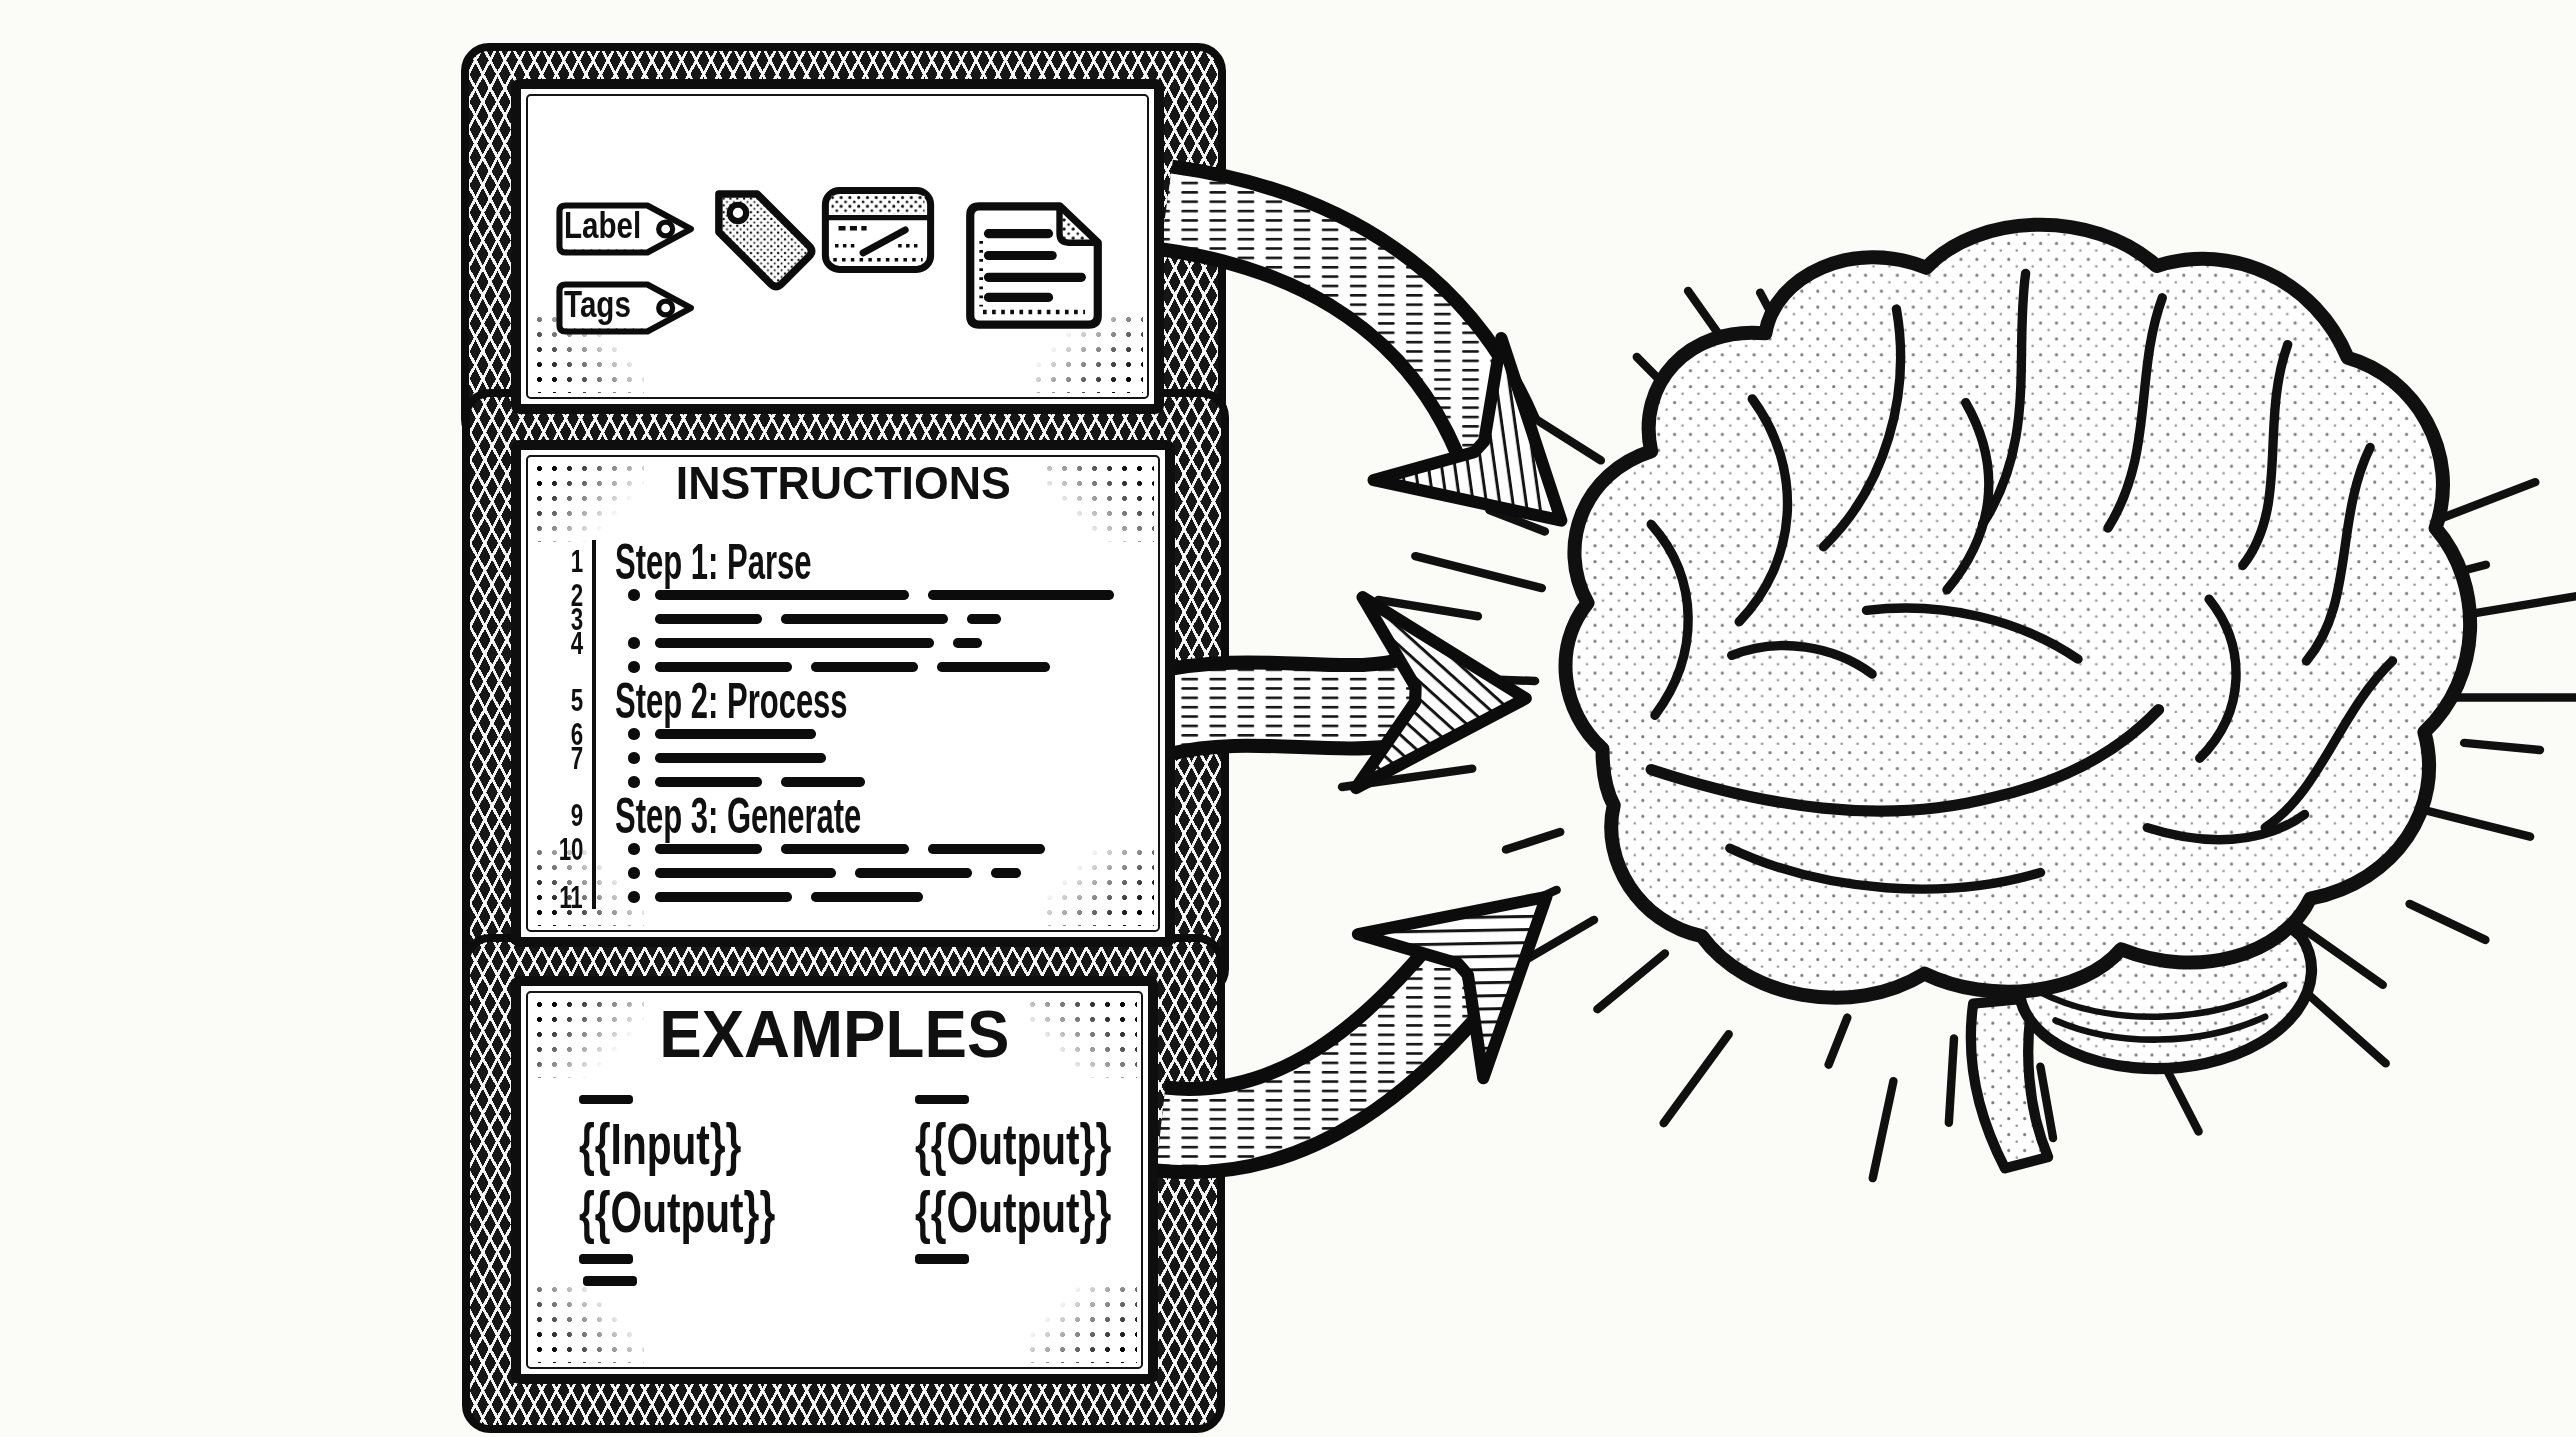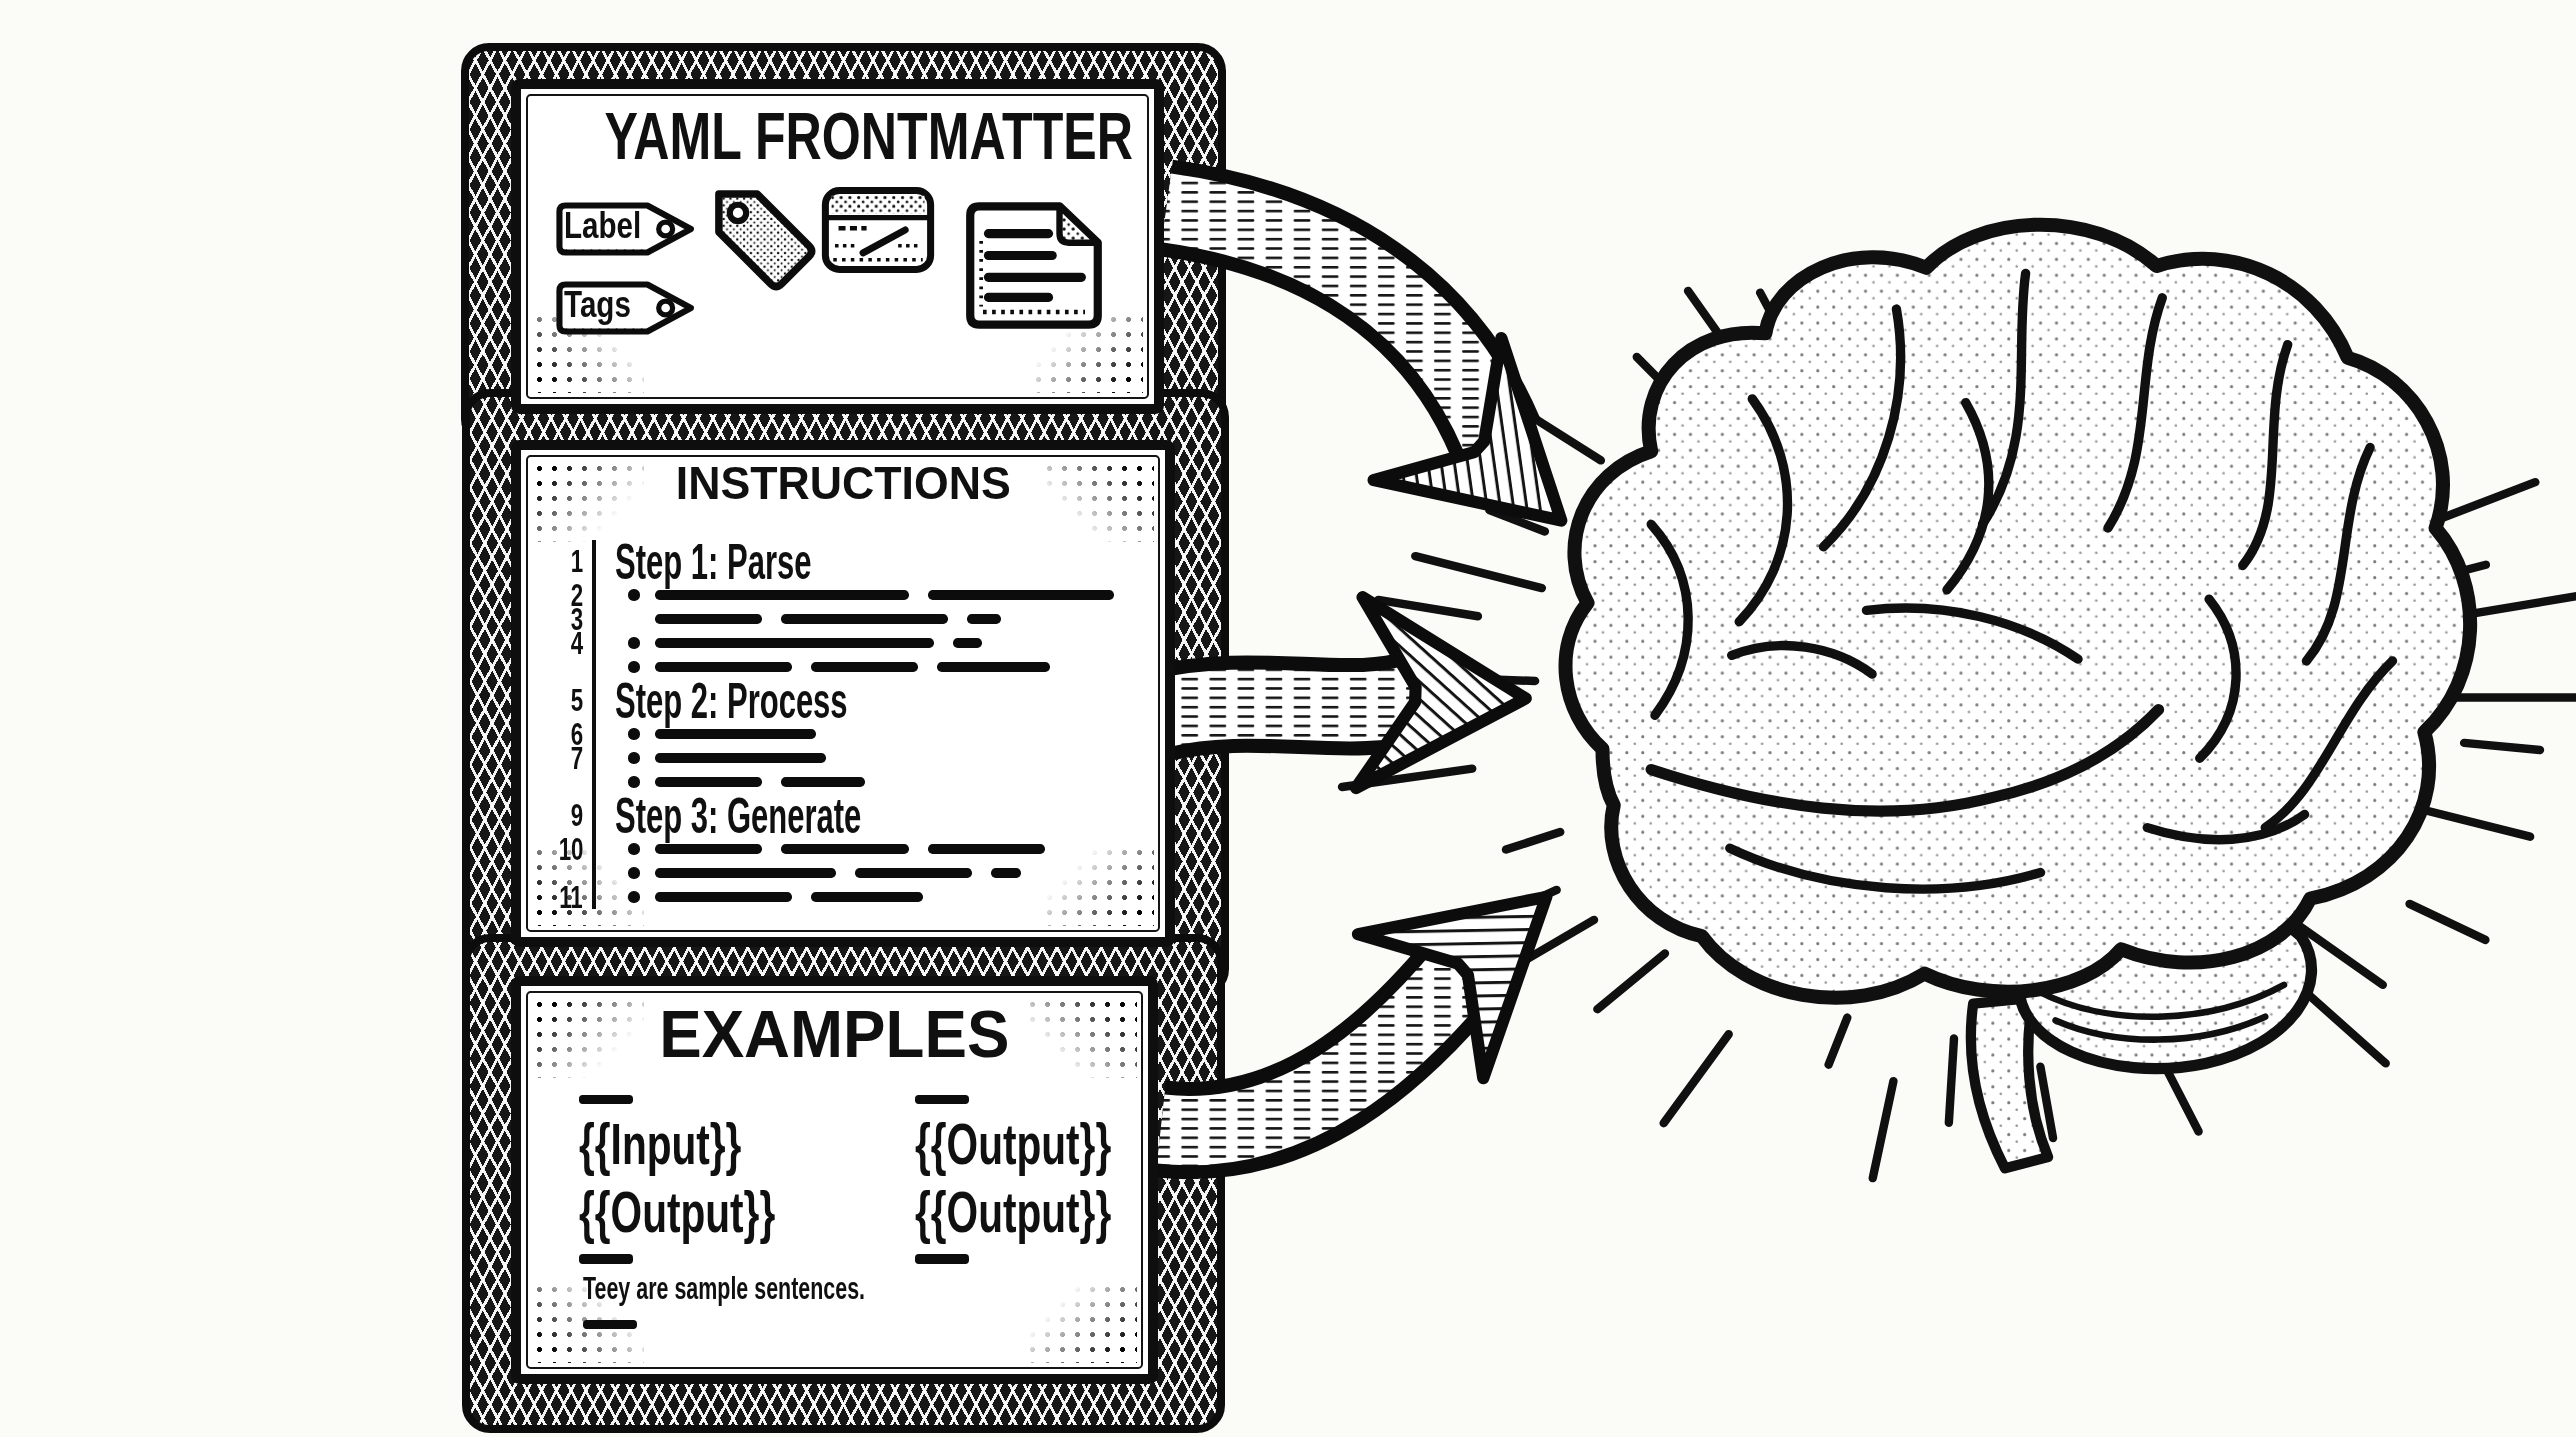--- a/index.html
+++ b/index.html
@@ -224,23 +224,20 @@
         <path d="M 1848,906 C 1950,954 2080,962 2180,932"></path>
         <path d="M 2294,884 C 2356,904 2418,902 2462,870"></path>
       </g>
       <path d="M 1764,822 C 1886,862 2010,882 2128,852 C 2210,834 2266,800 2306,758" stroke-width="12"></path>
     </g>
   </svg>
 
   <div class="face" id="face-yaml">
     <div class="halftone ht-bl"></div>
     <div class="halftone ht-br"></div>
-    <div class="box-title">
-      <span class="cond">YAML FRONTMATTER</span>
-    </div>
 
     <div class="chip" style="left:28px;top:110px;">
       <svg viewBox="0 0 170 68">
         <path d="M12,14 Q12,7 19,7 L113,7 L163,34 L113,61 L19,61 Q12,61 12,54 Z" fill="#fff" stroke="#0c0c0c" stroke-width="7" stroke-linejoin="round"></path>
         <circle cx="134" cy="34" r="8" fill="#fff" stroke="#0c0c0c" stroke-width="6"></circle>
       </svg>
       <span class="chiptext">
         <span class="condL">Label</span>
       </span>
     </div>
@@ -435,19 +432,18 @@
       <div class="exdivider"></div>
       <div class="excol right">
         <span class="exdash pre"></span>
         <span class="extoken"><span class="condL">{{Output}}</span></span>
         <span class="extoken"><span class="condL">{{Output}}</span></span>
         <span class="exdash"></span>
       </div>
     </div>
 
     <div id="lorem">
-      <div><span class="condL">Teey are sample sentences.</span></div>
       <div class="exdash"></div>
     </div>
   </div>
 
 </div>
 
 
 </body></html>

